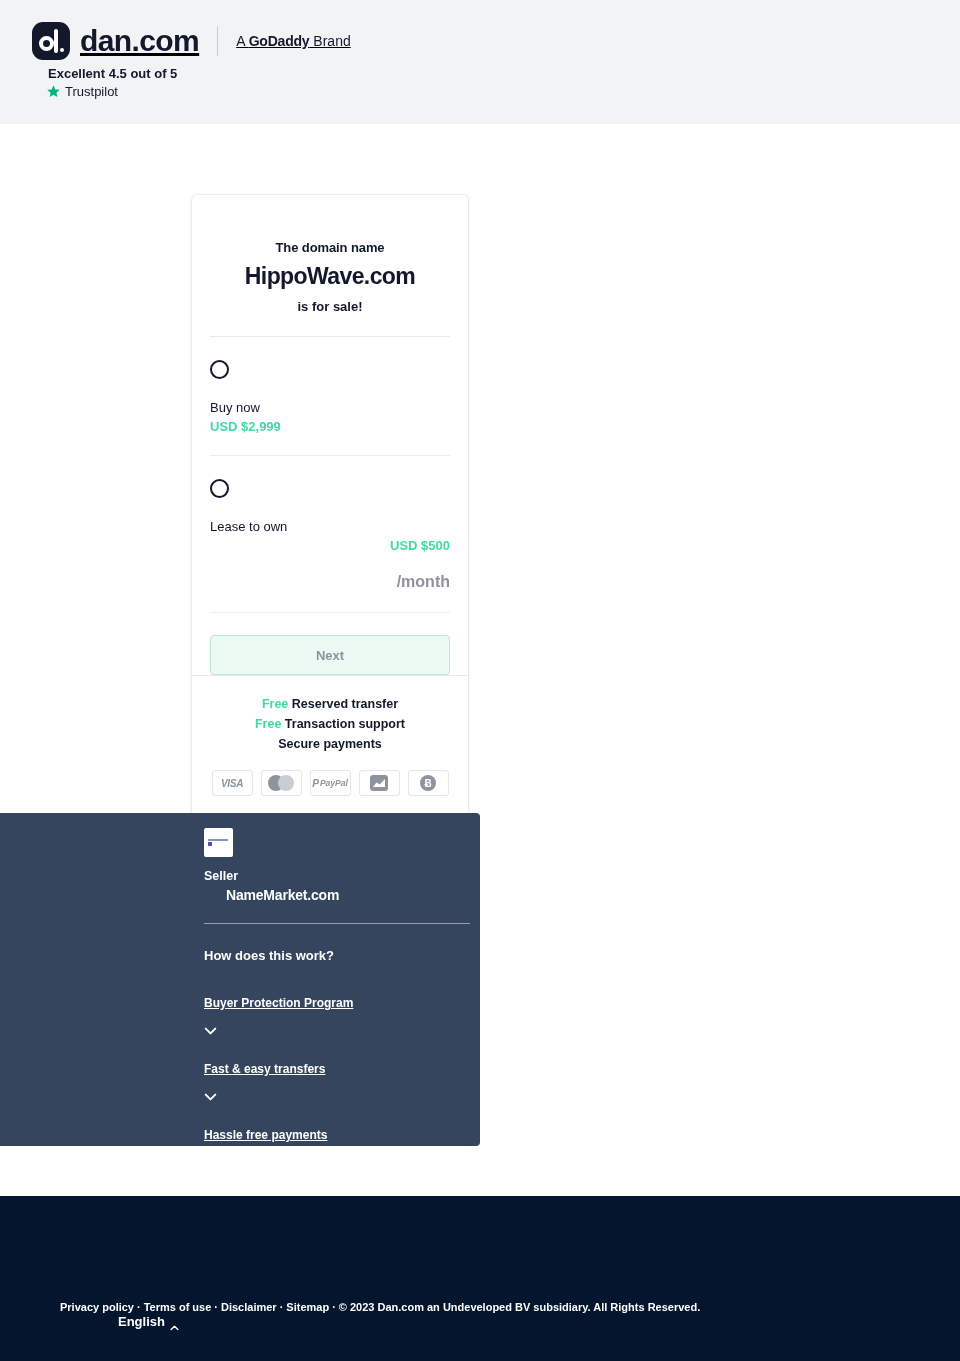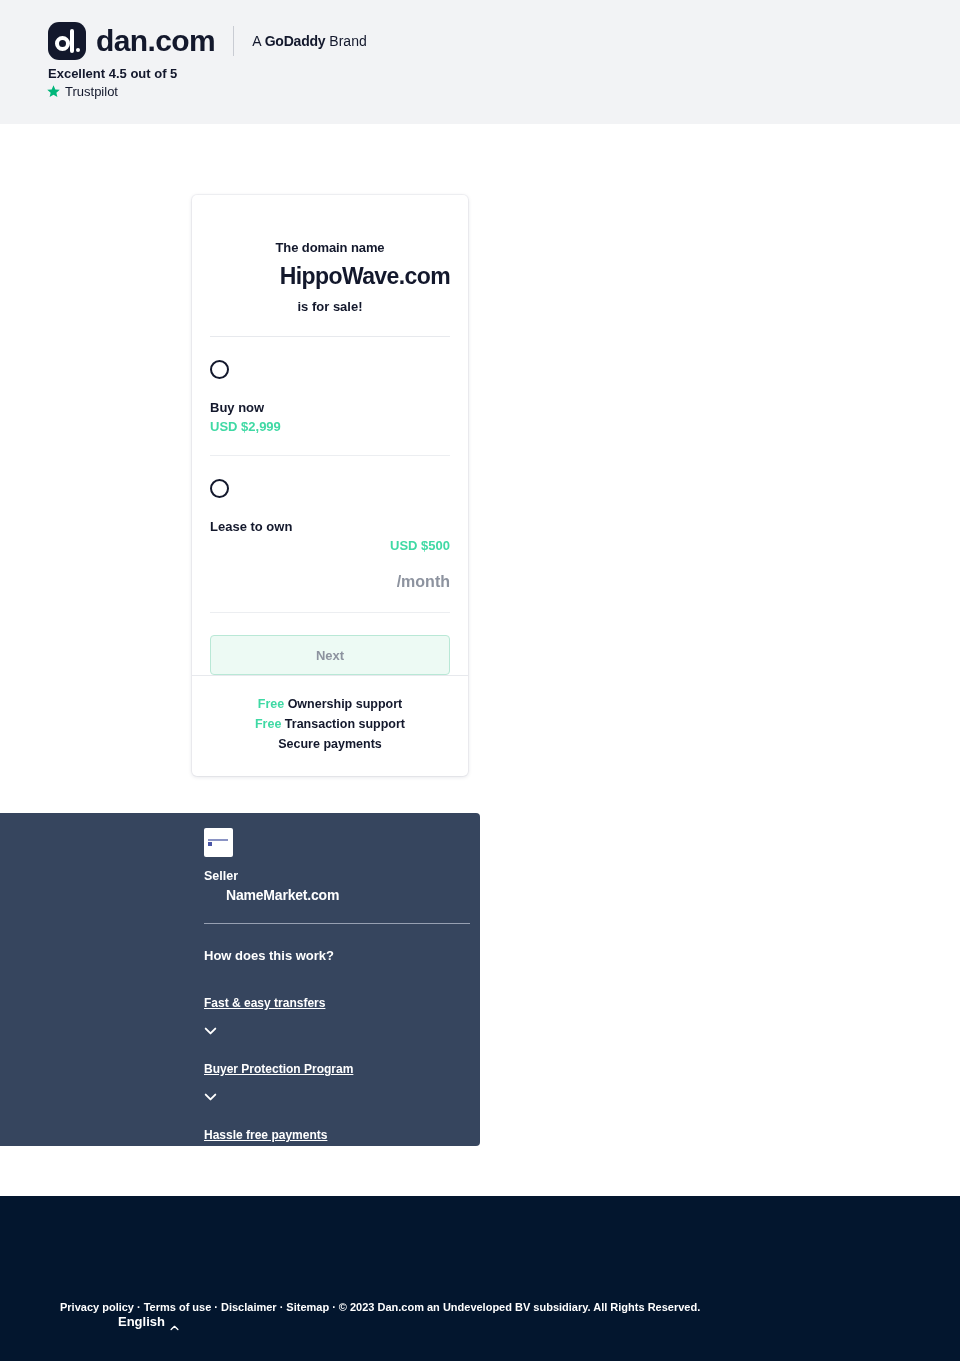--- a/index.html
+++ b/index.html
@@ -14,23 +14,24 @@
 
   
   .header {
     position: absolute;
     left: 0; top: 0;
     width: 960px; height: 124px;
     background: #f2f3f5;
   }
   .brand-row {
     position: absolute;
-    left: 48px; top: 22px;
+    left: 32px; top: 22px;
     display: flex;
     align-items: center;
+    text-decoration: underline;
   }
   .dan-logo-mark {
     width: 38px; height: 38px;
     background: #13182c;
     border-radius: 11px;
     position: relative;
     flex: 0 0 auto;
   }
   .dan-logo-mark .d-stem {
     position: absolute;
@@ -112,21 +113,21 @@
 
   .dn-pre {
     text-align: center;
     font-size: 13px;
     font-weight: 700;
     color: #13182c;
     letter-spacing: -0.1px;
     margin-top: 27px;
   }
   .dn-name {
-    text-align: right;
+    text-align: center;
     font-size: 23px;
     font-weight: 700;
     color: #13182c;
     letter-spacing: -0.6px;
     margin-top: 8px;
   }
   .dn-post {
     text-align: center;
     font-size: 13px;
     font-weight: 700;
@@ -145,21 +146,21 @@
   }
   .radio {
     width: 19px; height: 19px;
     border: 2px solid #13182c;
     border-radius: 50%;
     background: #fff;
     display: block;
   }
   .opt-label {
     font-size: 13px;
-    font-weight: 700;
+    font-weight: 400;
     color: #13182c;
     margin-top: 21px;
   }
   .opt-price {
     font-size: 13px;
     font-weight: 700;
     color: #3fd9a4;
     margin-top: 4px;
   }
   .opt-right { text-align: right; }
@@ -400,62 +401,85 @@
       <div class="opt-sub opt-right">/month</div>
     </div>
     <div class="rule-thin"></div>
 
     <button class="next-btn">Next</button>
   </div>
 
   <div class="card-foot">
     <div class="benefit">
       <span class="free">Free</span>
-      <span>Ownership support</span>
+      <span>Reserved transfer</span>
     </div>
     <div class="benefit">
       <span class="free">Free</span>
       <span>Transaction support</span>
     </div>
     <div class="benefit">
       <span>Secure payments</span>
     </div>
 
+    <div class="pay-row">
+      <div class="pay-chip">
+        <span class="visa-txt">VISA</span>
+      </div>
+      <div class="pay-chip">
+        <span class="mc">
+          <i class="mc-l"></i>
+          <i class="mc-r"></i>
+        </span>
+      </div>
+      <div class="pay-chip">
+        <span class="pp">
+          <span class="pp-p">P</span>
+          <span class="pp-t">PayPal</span>
+        </span>
+      </div>
+      <div class="pay-chip">
+        <span class="alipay"></span>
+      </div>
+      <div class="pay-chip">
+        <span class="btc">Ƀ</span>
+      </div>
+    </div>
   </div>
 </div>
 
 <div class="dark-panel">
   <div class="seller-thumb">
     <span class="tl1"></span>
     <span class="tl2"></span>
   </div>
   <div class="seller-label">Seller</div>
   <div class="seller-name">NameMarket.com</div>
   <div class="dark-rule"></div>
   <div class="how-title">How does this work?</div>
+
+  <div class="acc-item">
+    <a class="acc-link" href="#">Buyer Protection Program</a>
+    <span class="chev">
+      <svg viewBox="0 0 16 10" width="13" height="8" fill="none" stroke="currentColor" stroke-width="2.4" stroke-linecap="round" stroke-linejoin="round">
+          <path d="M2 2l6 6 6-6"></path>
+        </svg>
+    </span>
+  </div>
 
   <div class="acc-item">
     <a class="acc-link" href="#">Fast &amp; easy transfers</a>
     <span class="chev">
       <svg viewBox="0 0 16 10" width="13" height="8" fill="none" stroke="currentColor" stroke-width="2.4" stroke-linecap="round" stroke-linejoin="round">
           <path d="M2 2l6 6 6-6"></path>
         </svg>
     </span>
   </div>
 
   <div class="acc-item">
-    <a class="acc-link" href="#">Buyer Protection Program</a>
-    <span class="chev">
-      <svg viewBox="0 0 16 10" width="13" height="8" fill="none" stroke="currentColor" stroke-width="2.4" stroke-linecap="round" stroke-linejoin="round">
-          <path d="M2 2l6 6 6-6"></path>
-        </svg>
-    </span>
-  </div>
-
-  <div class="acc-item">
     <a class="acc-link" href="#">Hassle free payments</a>
     <span class="chev">
       <svg viewBox="0 0 16 10" width="13" height="8" fill="none" stroke="currentColor" stroke-width="2.4" stroke-linecap="round" stroke-linejoin="round">
           <path d="M2 2l6 6 6-6"></path>
         </svg>
     </span>
   </div>
 </div>
 
 <div class="footer">

